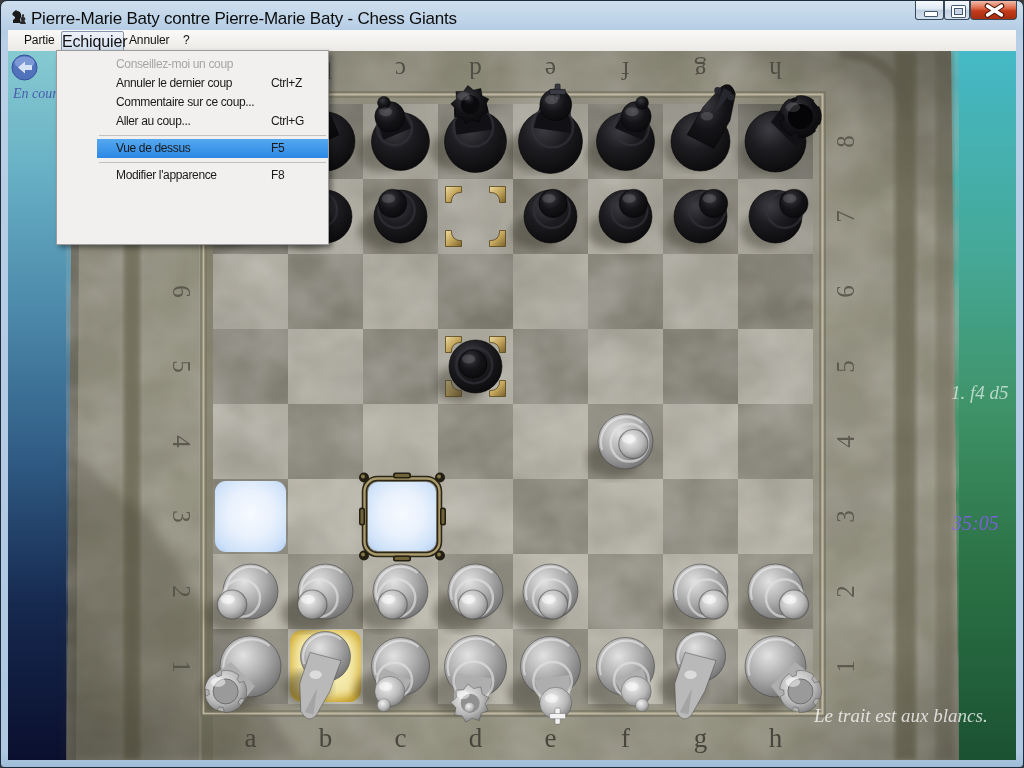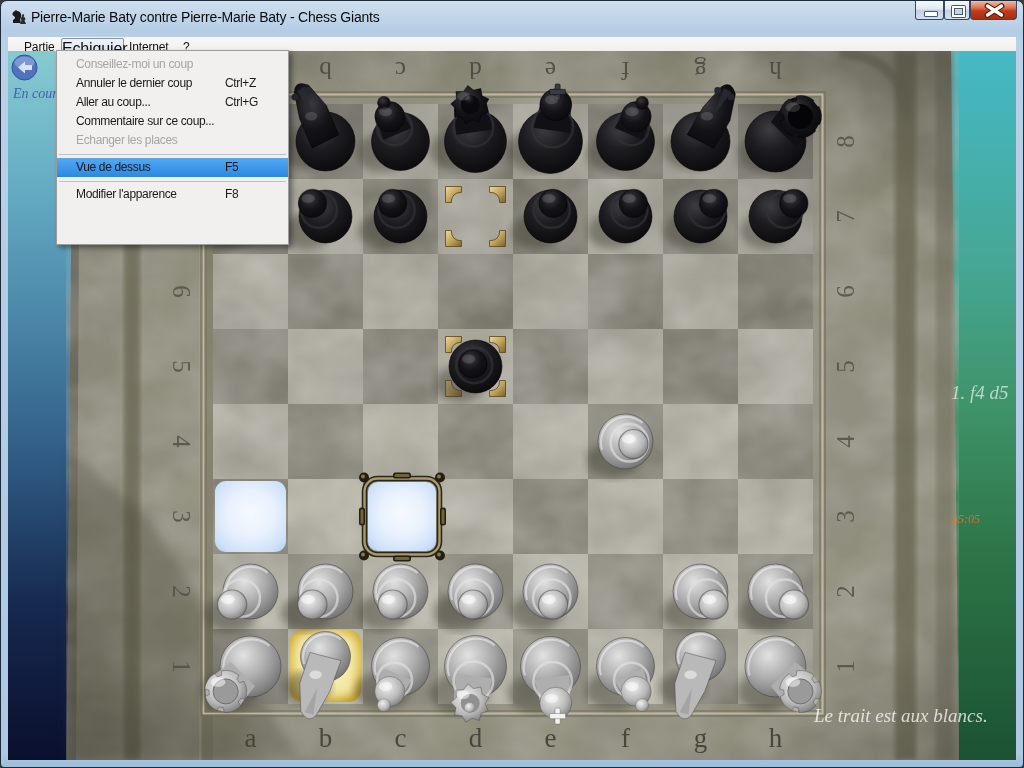--- a/index.html
+++ b/index.html
@@ -1,30 +1,30 @@
 <!DOCTYPE html>
 <html><head><meta charset="utf-8"><style>
 html,body{margin:0;padding:0;width:1024px;height:768px;overflow:hidden;
  font-family:"Liberation Sans",sans-serif;background:#3a3a3a;}
 #win{position:absolute;left:0;top:0;width:1022px;height:766px;border:1px solid #1d2c3c;
  border-radius:7px 7px 4px 4px;
  background:linear-gradient(#cfdfee,#b4cde5 30px,#b9d0e6 40px,#aec8e1 752px,#9fbcd8);overflow:hidden;}
 #title{position:absolute;left:0;top:0;width:100%;height:30px;}
-#title .txt{position:absolute;left:30px;top:8px;font-size:14px;letter-spacing:-0.22px;color:#0c0c0c;}
+#title .txt{position:absolute;left:30px;top:8px;font-size:17px;letter-spacing:-0.22px;color:#0c0c0c;}
 #mbar{position:absolute;left:7px;top:29px;width:1008px;height:21px;
- background:linear-gradient(#faf9f7,#eceae7);border-bottom:1px solid #d9d7d3;margin-top:7px;}
+ background:linear-gradient(#faf9f7,#eceae7);border-bottom:1px solid #d9d7d3;}
 #mbar .mi{position:absolute;top:0;height:21px;line-height:21px;font-size:12px;letter-spacing:-0.15px;color:#111;}
 #ech{position:absolute;left:53px;top:1px;width:61px;height:19px;line-height:19px;text-align:center;
  background:linear-gradient(#eef3fa,#d2dfee);border:1px solid #8494ab;border-radius:2px;font-size:16px;letter-spacing:-0.15px;color:#111;}
 #scene{position:absolute;left:7px;top:50px;width:1008px;height:709px;overflow:hidden;background:#222;}
 .stx{position:absolute;font-family:"Liberation Serif",serif;font-style:italic;}
 #popup{position:absolute;left:55px;top:49px;width:231px;height:193px;background:#f1f0ee;
- border:1px solid #9c9c9c;box-shadow:3px 3px 5px rgba(0,0,0,0.4);font-size:12px;letter-spacing:-0.35px;color:#1a1a1a;}
+ border:1px solid #9c9c9c;box-shadow:3px 3px 5px rgba(0,0,0,0.4);font-size:12px;letter-spacing:-0.35px;color:#1a1a1a;padding-left:40px;}
 .it{position:relative;height:19px;line-height:19px;padding-left:19px;}
-.it .sc{position:absolute;left:168px;top:0;text-align:right;}
+.it .sc{position:absolute;left:174px;top:0;text-align:right;}
 .dis{color:#a5a5a5;}
 .sep{height:8px;position:relative;}
 .sep:after{content:"";position:absolute;left:2px;right:2px;top:3.5px;border-top:1px solid #c0c0c0;}
 .hl{background:linear-gradient(#56a8f0,#2a88e4);}
 #btns{position:absolute;left:914px;top:0;height:19px;}
 .wb{position:absolute;top:0;height:19px;box-sizing:border-box;border:1px solid #37495c;border-top:none;}
 </style></head><body>
 <div id="win">
  <div id="title">
   <svg width="20" height="20" style="position:absolute;left:7px;top:6px">
@@ -49,21 +49,21 @@
               <path d="M16.5 5 L30.5 14"></path>
               <path d="M30.5 5 L16.5 14"></path>
             </g>
           </svg>
         </div>
   </div>
  </div>
  <div id="mbar">
   <div class="mi" style="left:16px">Partie</div>
   <div id="ech">Echiquier</div>
-  <div class="mi" style="left:121px">Internet</div>
+  <div class="mi" style="left:121px">Annuler</div>
   <div class="mi" style="left:175px">?</div>
  </div>
  <div id="scene">
   <svg width="1008" height="709" viewBox="8 51 1008 709" style="position:absolute;left:0;top:0">
 <defs>
 <linearGradient id="bgL" x1="0" y1="0" x2="0" y2="1">
  <stop offset="0" stop-color="#86cad1"></stop>
             <stop offset="0.18" stop-color="#66aec4"></stop>
  <stop offset="0.38" stop-color="#4a86a8"></stop>
             <stop offset="0.58" stop-color="#2f5a83"></stop>
@@ -514,27 +514,26 @@
         <circle cx="800.4" cy="691.4" r="12.5" fill="none" stroke="#6e6e6e" stroke-width="1"></circle>
         <ellipse cx="792.9" cy="682.2" rx="7.2" ry="4.8" fill="#ffffff" opacity="0.5"></ellipse>
       </svg>
   <svg width="40" height="40" style="position:absolute;left:0;top:0">
    <circle cx="16.5" cy="16.5" r="12.5" fill="#5272bc" stroke="#33509c" stroke-width="1"></circle>
    <ellipse cx="16.5" cy="11.5" rx="10" ry="6" fill="#8ba6dd" opacity="0.75"></ellipse>
    <path d="M10 16.5 L17 10.5 L17 14 L24 14 L24 19 L17 19 L17 22.5 Z" fill="#d6e2f6"></path>
   </svg>
   <div class="stx" style="left:5px;top:35px;font-size:14px;color:#4a5cae;">En cours...</div>
   <div class="stx" style="left:943px;top:331px;font-size:19px;color:#ffffff;opacity:0.62;">1. f4 d5</div>
-  <div class="stx" style="left:944px;top:461px;font-size:12px;color:#f97316;opacity:0.8;">35:05</div>
+  <div class="stx" style="left:944px;top:461px;font-size:20px;color:#8b5cf6;opacity:0.8;">35:05</div>
   <div class="stx" style="left:806px;top:654px;font-size:19px;color:#ffffff;opacity:0.75;">Le trait est aux blancs.</div>
  </div>
  <div id="popup">
   <div style="height:4px"></div>
   <div class="it dis">Conseillez-moi un coup</div>
   <div class="it">Annuler le dernier coup<span class="sc">Ctrl+Z</span></div>
+  <div class="it">Commentaire sur ce coup...</div>
   <div class="it">Aller au coup...<span class="sc">Ctrl+G</span></div>
-  <div class="it">Commentaire sur ce coup...</div>
-  <div class="it dis">Echanger les places</div>
   <div class="sep"></div>
   <div class="it hl">Vue de dessus<span class="sc">F5</span></div>
   <div class="sep"></div>
   <div class="it">Modifier l'apparence<span class="sc">F8</span></div>
  </div>
 </div>
 </body></html>

